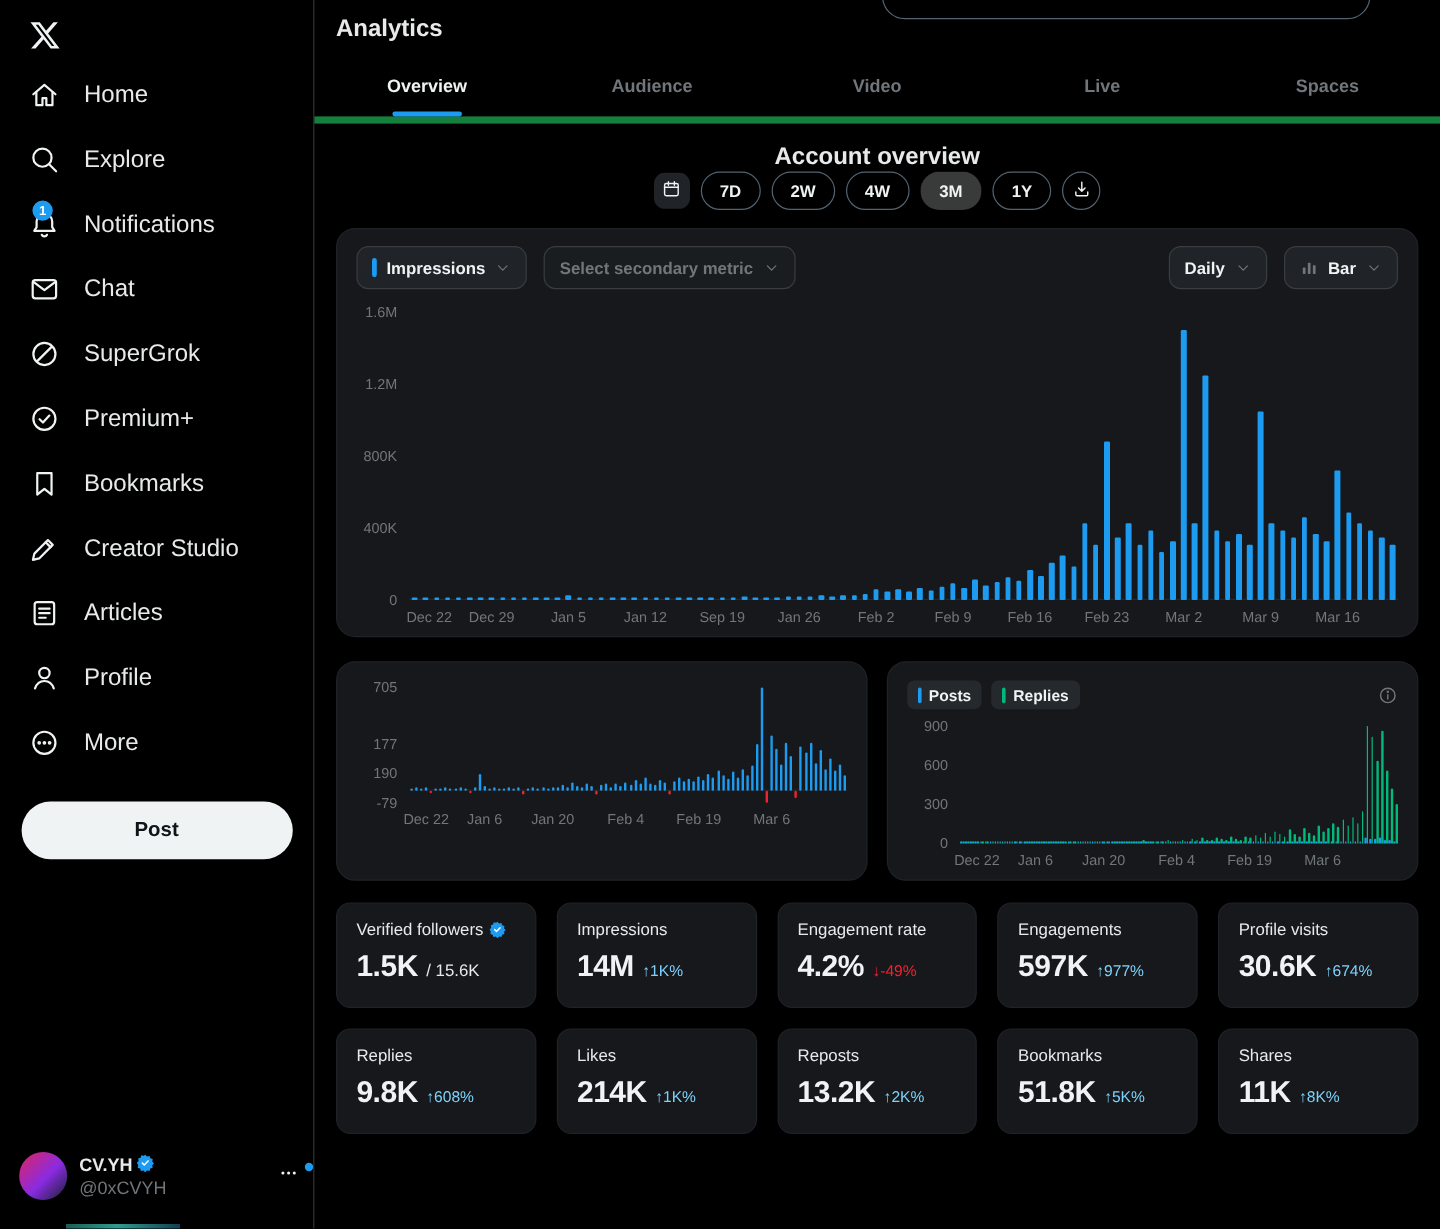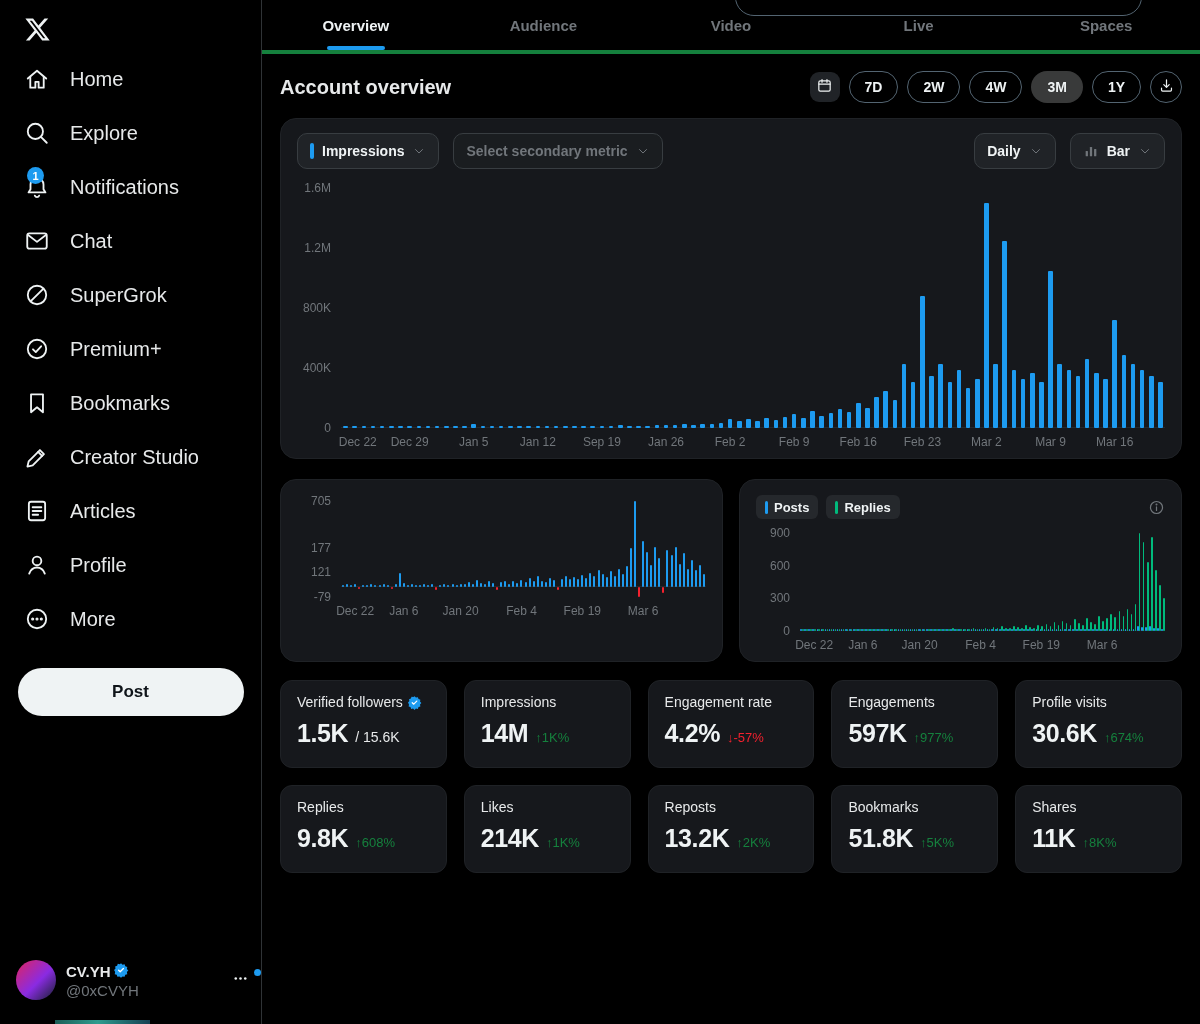--- a/index.html
+++ b/index.html
@@ -27,27 +27,27 @@
   .acc-handle{font-size:15px;color:#71767b;}
   .acc-more{margin-left:auto;position:relative;color:#eff3f4;width:22px;height:22px;display:flex;align-items:center;justify-content:center;}
   .acc-more svg{width:19px;height:19px;}
   .blue-dot{position:absolute;right:-10px;top:0;width:7px;height:7px;border-radius:50%;background:#1d9bf0;}
   .bottom-sliver{position:absolute;bottom:0;left:55px;width:95px;height:4px;
                  background:linear-gradient(90deg,#1b5e57,#2e9c8e 45%,#163f52);}
   
   .main{flex:1;position:relative;padding:0 18px;box-sizing:border-box;}
   .search-pill{position:absolute;top:-24px;left:473px;width:405px;height:38px;border:1px solid #536471;border-radius:19px;}
   .page-title{font-size:20px;font-weight:800;margin:0;padding:13px 0 11px;}
-  .tabs{display:flex;height:50px;border-bottom:4px solid #15803d;margin:0 -18px;}
+  .tabs{display:flex;height:50px;border-bottom:6px solid #15803d;margin:0 -18px;}
   .tab{flex:1;display:flex;align-items:center;justify-content:center;position:relative;cursor:pointer;
        font-size:15px;font-weight:700;color:#71767b;}
   .tab.active{color:#eff3f4;}
   .tab.active::after{content:"";position:absolute;bottom:0;left:50%;transform:translateX(-50%);
                      width:58px;height:4px;border-radius:2px;background:#1d9bf0;}
-  .section-row{display:flex;align-items:center;justify-content:space-between;margin:17px 0 15px;}
+  .section-row{display:flex;align-items:center;justify-content:space-between;margin:17px 0 15px;flex-direction:column;}
   .section-row h2{font-size:20px;font-weight:800;margin:0;}
   .range-controls{display:flex;align-items:center;gap:9px;}
   .icon-btn{display:flex;align-items:center;justify-content:center;background:transparent;border:none;
             cursor:pointer;color:#eff3f4;padding:0;}
   .icon-btn svg{width:17px;height:17px;}
   .icon-btn.square{width:30px;height:30px;background:#202327;border-radius:9px;}
   .icon-btn.round{width:32px;height:32px;border:1px solid #536471;border-radius:50%;}
   .pill{height:32px;padding:0 15px;border-radius:16px;border:1px solid #536471;background:transparent;
         color:#eff3f4;font-size:14px;font-weight:700;cursor:pointer;font-family:inherit;}
   .pill.selected{background:rgba(239,243,244,0.24);border-color:transparent;}
@@ -92,21 +92,21 @@
   
   .stats-grid{display:grid;grid-template-columns:repeat(5,1fr);gap:17px;margin-top:18px;}
   .stat-card{background:#16181c;border:1px solid #1f2226;border-radius:12px;padding:13px 16px;height:88px;
              box-sizing:border-box;cursor:pointer;}
   .stat-title{font-size:14px;color:#e7e9ea;display:flex;align-items:center;gap:4px;white-space:nowrap;}
   .stat-title svg{width:15px;height:15px;}
   .stat-value-row{display:flex;align-items:baseline;gap:7px;margin-top:9px;}
   .stat-value{font-size:25px;font-weight:800;color:#eff3f4;letter-spacing:-0.4px;}
   .stat-suffix{font-size:14px;color:#e7e9ea;}
   .stat-delta{font-size:13px;font-weight:500;white-space:nowrap;}
-  .up{color:#15803d;}
+  .up{color:#7dd3fc;}
   .down{color:#f4212e;}
 </style>
 </head>
 <body>
 
 <div class="page">
 
   <aside class="sidebar">
     <div class="logo">
         <svg viewBox="0 0 24 24" fill="#eff3f4">
@@ -236,20 +236,21 @@
               <circle cx="18" cy="12" r="1.6"></circle>
             </svg></span>
           <span class="blue-dot"></span>
       </div>
     </div>
     <div class="bottom-sliver"></div>
   </aside>
 
   <main class="main">
     <div class="search-pill"></div>
+    <h1 class="page-title">Analytics</h1>
 
     <div class="tabs" id="tabs">
         <div class="tab active">Overview</div>
         <div class="tab">Audience</div>
         <div class="tab">Video</div>
         <div class="tab">Live</div>
         <div class="tab">Spaces</div>
       </div>
 
     <div class="section-row">
@@ -619,21 +620,21 @@
           </div>
       </div>
     </div>
 
     <div class="two-cards">
       <div class="card small-card">
         <div class="chart small">
           <div class="chart-y">
               <div class="ytick" style="top: 6.55542%;">705</div>
               <div class="ytick" style="top: 52.3242%;">177</div>
-              <div class="ytick" style="top: 76.1621%;">121</div>
+              <div class="ytick" style="top: 76.1621%;">190</div>
               <div class="ytick" style="top: 100%;">-79</div>
             </div>
             <div class="chart-plot">
               <div class="zero-line" style="bottom: 9.41597%;"></div>
               <div class="col" style="left: 0%; width: 1.11111%;">
                 <div class="bar" style="left: 25%; width: 50%; bottom: 9.41597%; height: max(2.14541%, 2px); background: rgb(29, 155, 240);"></div>
               </div>
               <div class="col" style="left: 1.11111%; width: 1.11111%;">
                 <div class="bar" style="left: 25%; width: 50%; bottom: 9.41597%; height: max(2.97974%, 2px); background: rgb(29, 155, 240);"></div>
               </div>
@@ -1338,21 +1339,21 @@
             <span class="stat-value">14M</span>
             <span class="stat-delta up">↑1K%</span>
           </div>
         </div>
         <div class="stat-card">
           <div class="stat-title">
             <span>Engagement rate</span>
           </div>
           <div class="stat-value-row">
             <span class="stat-value">4.2%</span>
-            <span class="stat-delta down">↓-57%</span>
+            <span class="stat-delta down">↓-49%</span>
           </div>
         </div>
         <div class="stat-card">
           <div class="stat-title">
             <span>Engagements</span>
           </div>
           <div class="stat-value-row">
             <span class="stat-value">597K</span>
             <span class="stat-delta up">↑977%</span>
           </div>

